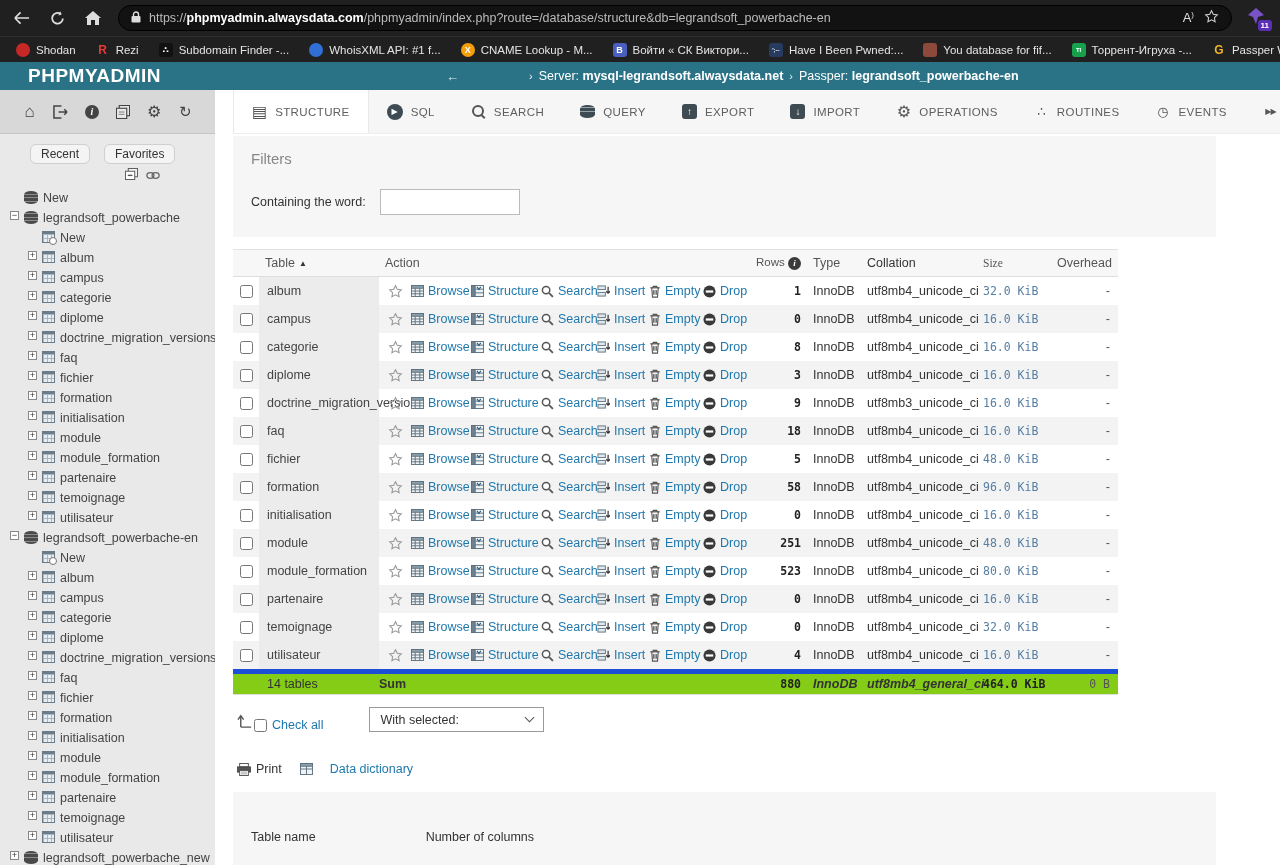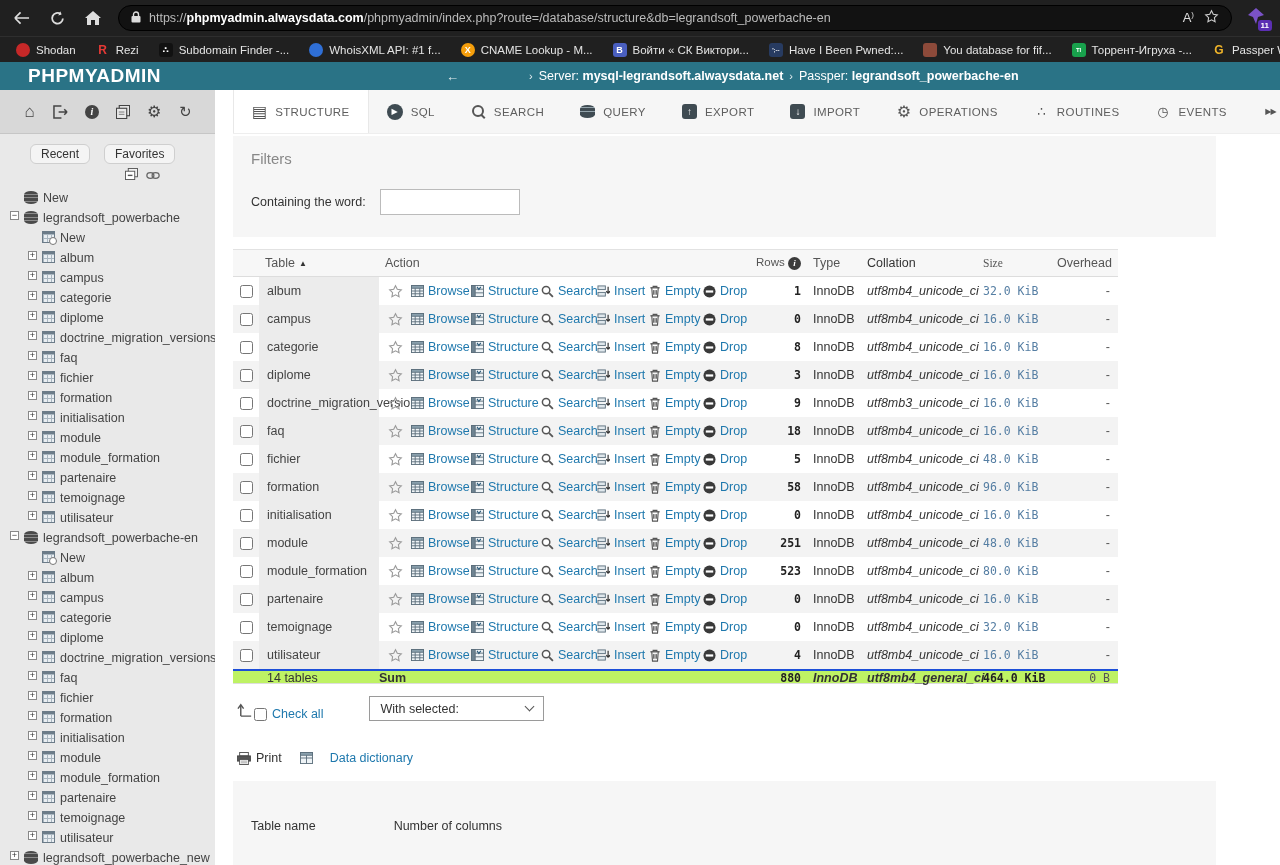--- a/index.html
+++ b/index.html
@@ -108,44 +108,44 @@
     font-style:italic; font-weight:bold; display:inline-flex; align-items:center; justify-content:center; font-family:"Liberation Serif",serif; }
   .c-act { grid-column:3 / 10; }
   .tbody .trow:nth-child(even) { background:#f3f3f3; }
   .namecell { background:#ececec; height:100%; display:flex; align-items:center; padding-left:8px; color:#444; }
   .cb { justify-self:center; width:13px; height:13px; cursor:pointer; }
   .star { justify-self:center; cursor:pointer; display:flex; }
   .alink { display:inline-flex; align-items:center; gap:4px; color:#1e78ad; cursor:pointer; text-decoration:none; }
   .alink svg { flex:0 0 auto; }
   .c-rows { text-align:right; padding-right:6px; font-family:"DejaVu Sans Mono",monospace; font-weight:bold; font-size:11.5px; color:#222; }
   .c-type { padding-left:6px; }
-  .c-coll { padding-left:6px; font-style:italic; color:#333; }
+  .c-coll { padding-left:6px; color:#333; }
   .c-size { padding-left:10px; font-family:"DejaVu Sans Mono",monospace; font-size:11.5px; color:#557ea3; }
   .c-ovh { text-align:right; padding-right:8px; color:#555; }
-  .tsum { background:#bef264; border-top:2px solid #1d4ed8; border-bottom:1px solid #ddd; height:15px; }
+  .tsum { background:#84cc16; border-top:5px solid #1d4ed8; border-bottom:1px solid #ddd; height:26px; }
   .tsum .c-name { padding-left:8px; }
   .tsum .c-act { font-weight:bold; color:#333; }
   .tsum .c-type,.tsum .c-coll { font-style:italic; font-weight:bold; }
   .tsum .c-size { color:#222; font-weight:bold; }
   .tsum .c-ovh { font-family:"DejaVu Sans Mono",monospace; font-size:11.5px; }
 
   
   .tfoot { display:flex; align-items:flex-end; margin:12px 0 0 4px; }
   .checkall { display:flex; align-items:center; gap:5px; color:#1e78ad; font-size:12.5px; cursor:pointer; }
   .selbox { margin-left:46px; width:175px; height:25px; border:1px solid #9a9a9a; background:#fff;
     display:flex; align-items:center; justify-content:space-between; padding:0 10px; font-size:12.5px; color:#333; cursor:pointer; }
   .caret { width:7px; height:7px; border-right:1.6px solid #555; border-bottom:1.6px solid #555; transform:rotate(45deg); margin-top:-4px; }
 
   .printrow { display:flex; align-items:center; gap:6px; margin:30px 0 0 4px; font-size:12.5px; }
   .printlink { display:inline-flex; align-items:center; gap:5px; color:#333; cursor:pointer; }
   .ddlink { display:inline-flex; align-items:center; gap:17px; color:#1e78ad; cursor:pointer; margin-left:12px; }
 
   .create-card { margin-top:16px; padding:14px 18px; height:120px; }
   .cc-title { display:flex; align-items:center; gap:8px; font-size:15px; color:#888; }
-  .cc-row { display:flex; gap:78px; margin-top:24px; font-size:12.5px; color:#333; }
+  .cc-row { display:flex; gap:110px; margin-top:24px; font-size:12.5px; color:#333; }
 </style>
 </head>
 <body>
 
 <div class="browser-top">
   <span class="nav-ic">
     <svg width="17" height="14" viewBox="0 0 18 14">
         <path d="M17 7H2m0 0l6-6M2 7l6 6" stroke="#ddd" stroke-width="1.8" fill="none"></path>
       </svg>
   </span>

